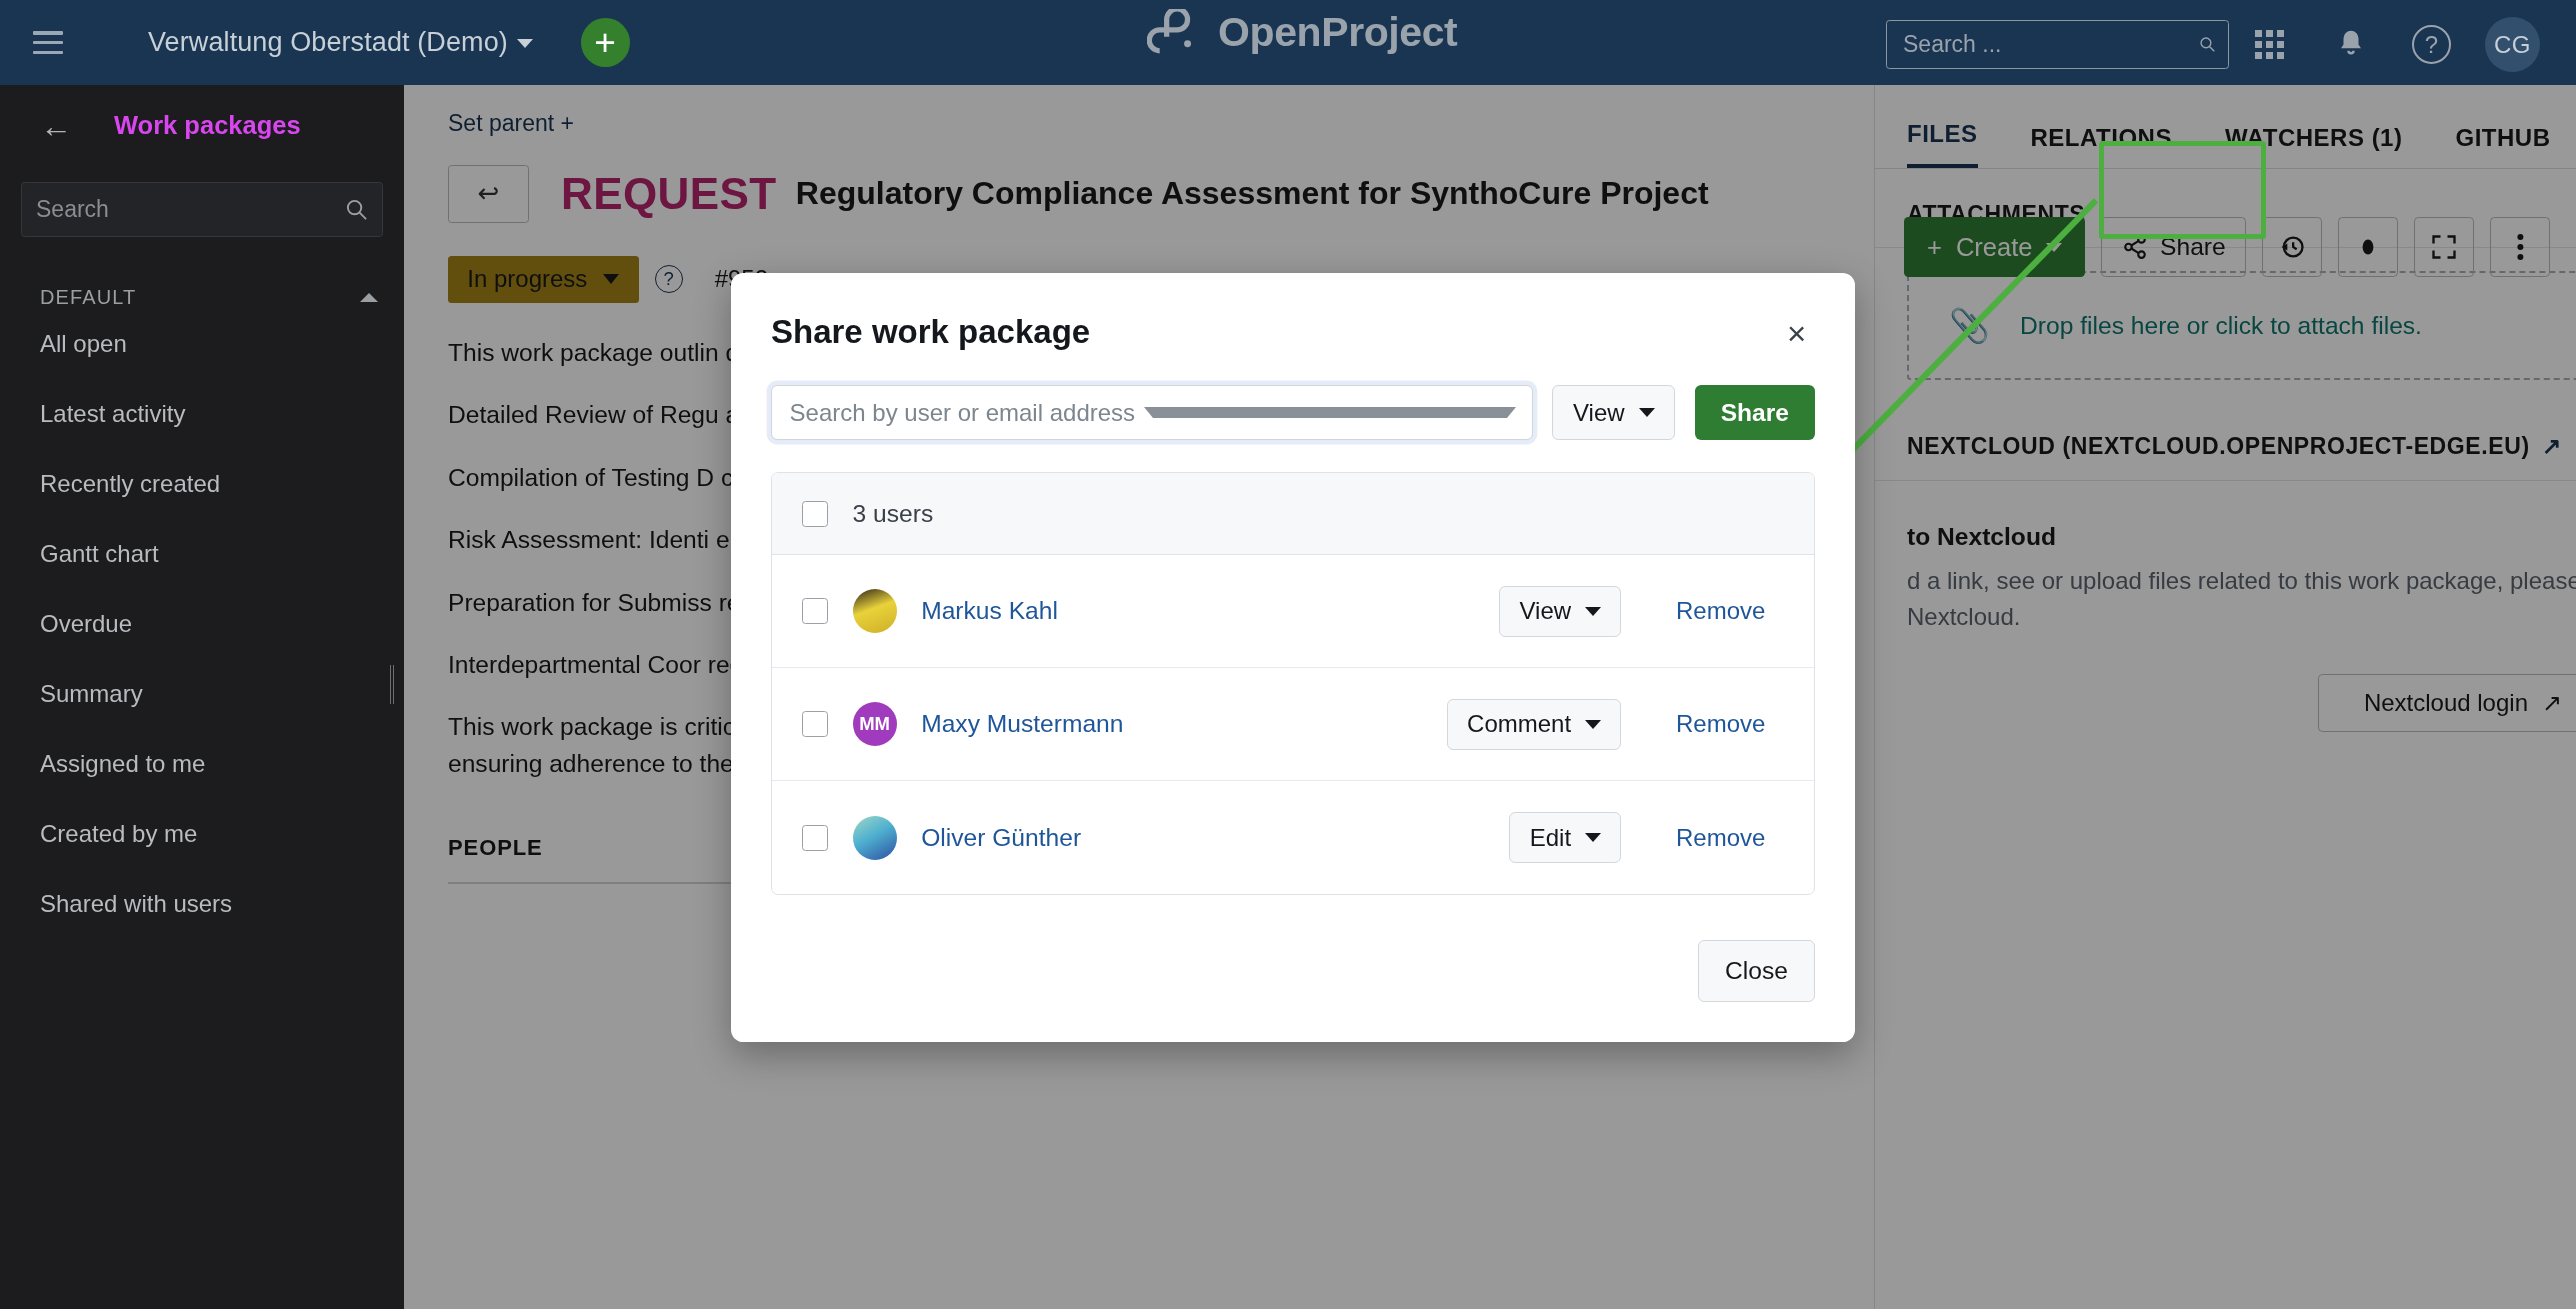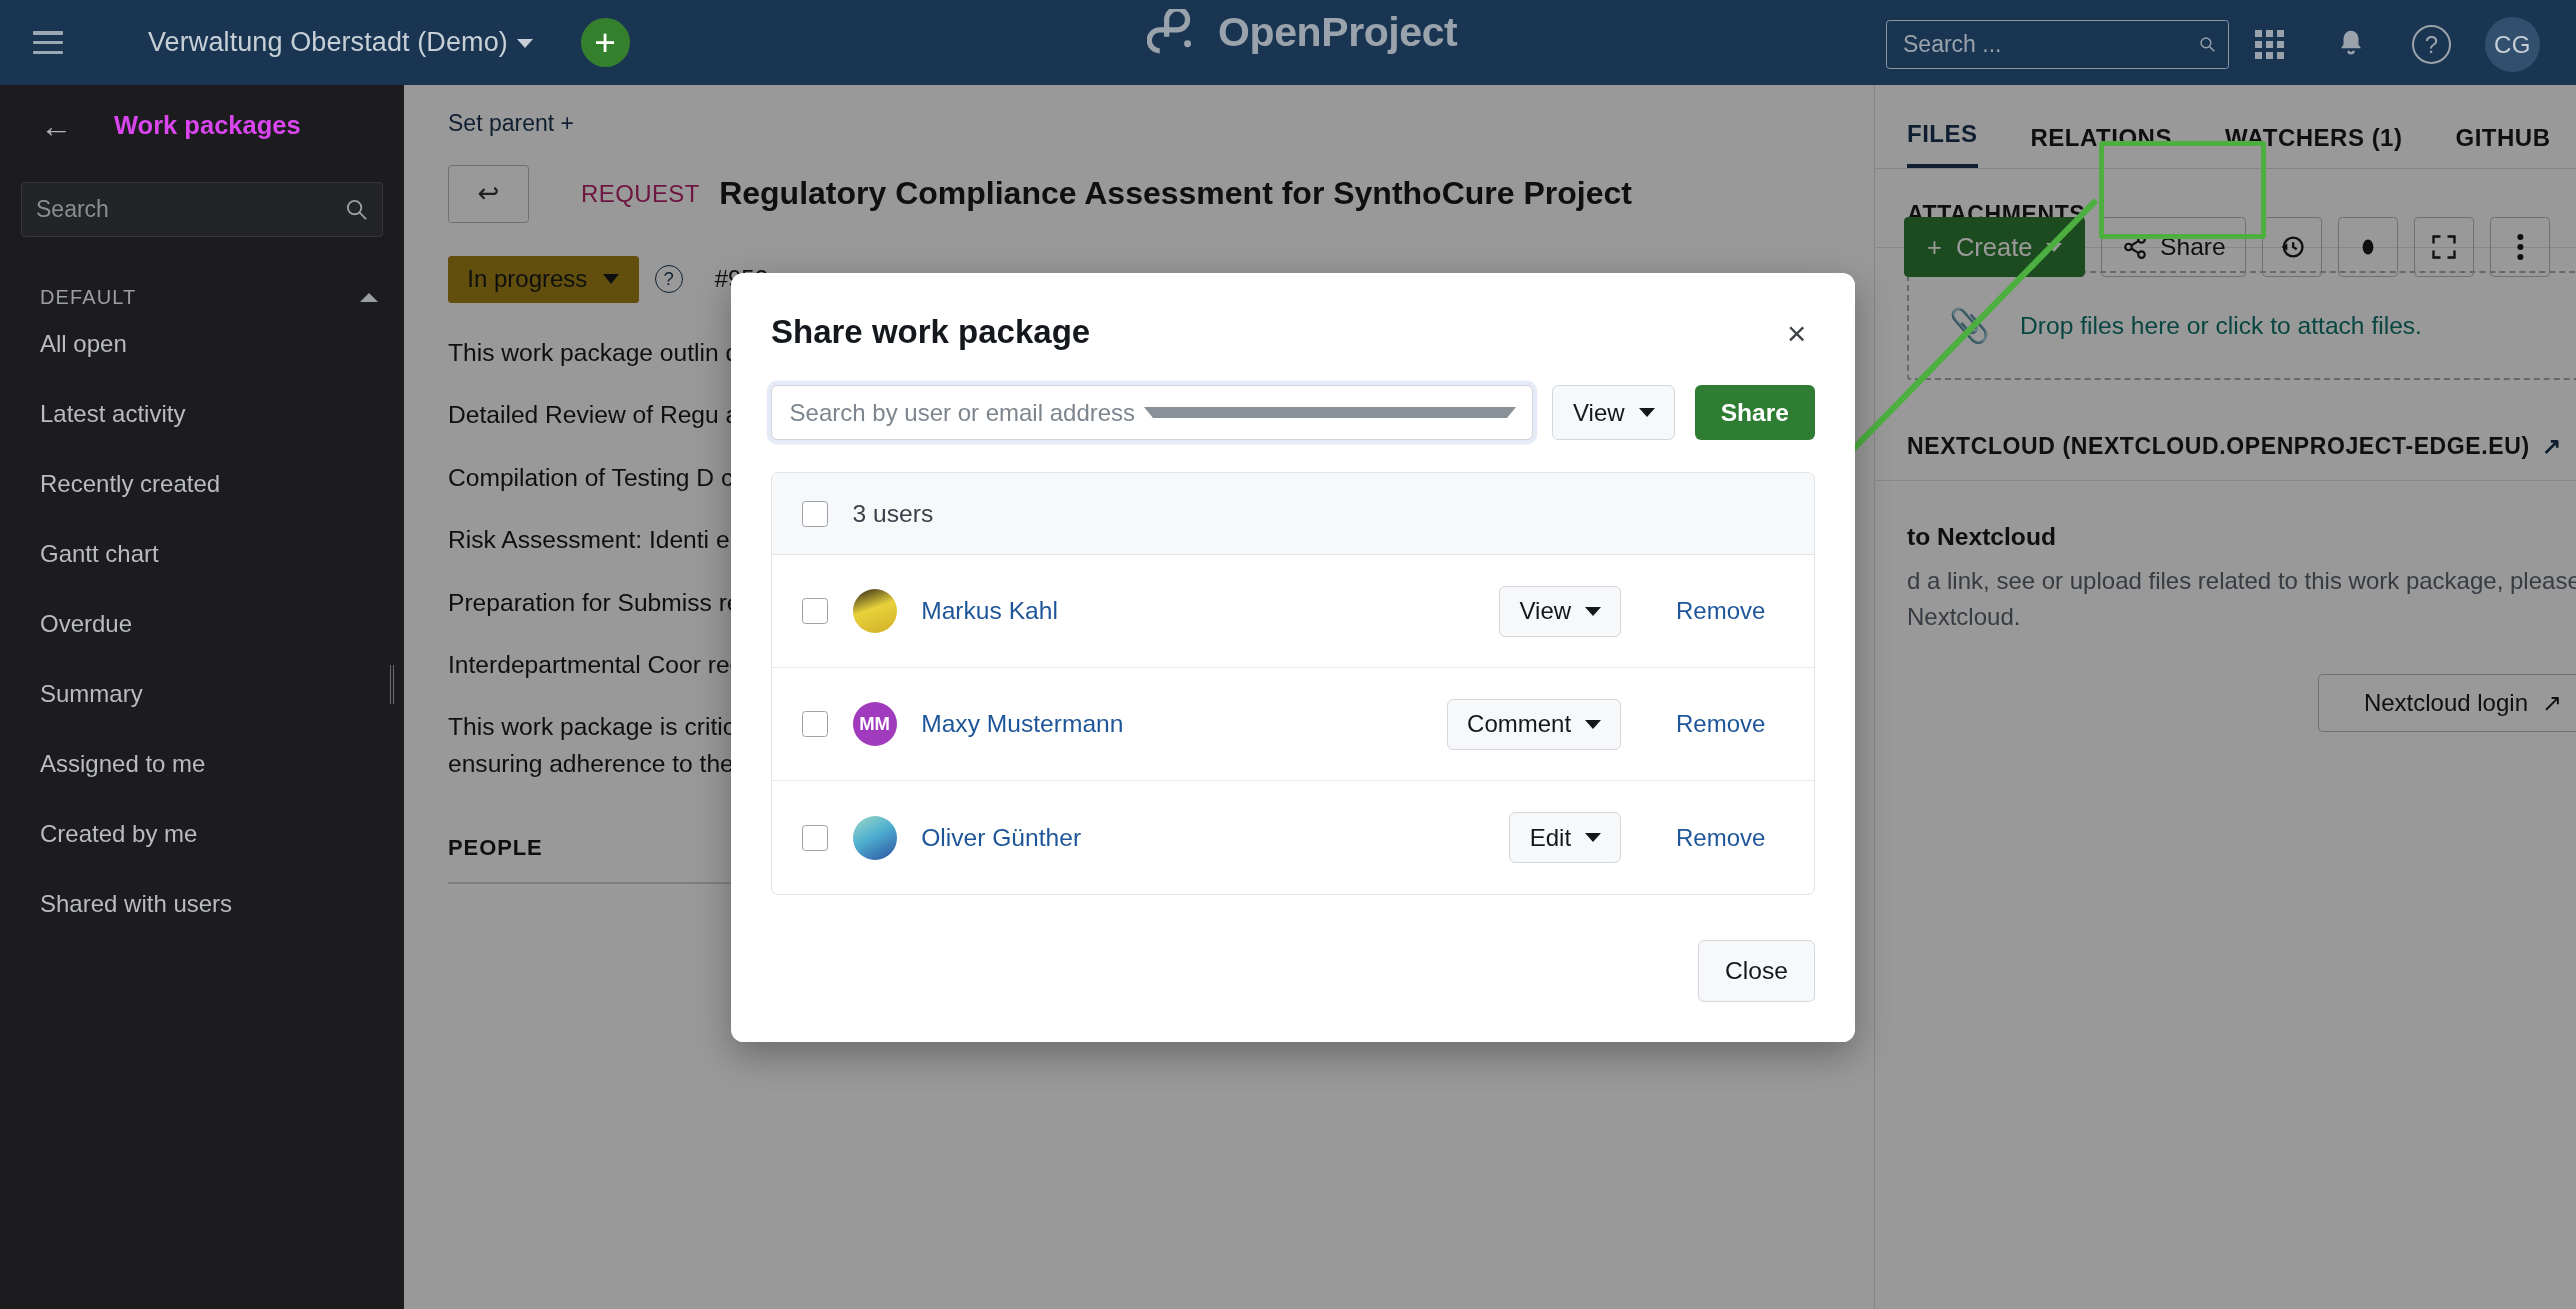--- a/index.html
+++ b/index.html
@@ -63,21 +63,21 @@
   .sb-resizer { position:absolute; left:390px; top:580px; width:4.4px; height:39px;
     border-left:1.8px solid #6b6e72; border-right:1.8px solid #6b6e72; }
 
   
   .content { position:absolute; top:85px; left:404px; width:2172px; height:1225px; background:#fff; }
   .wp-head { padding: 24.6px 0 0 44px; }
   .setparent { color:#1a3552; font-size:23px; cursor:pointer; }
   .wp-titlerow { display:flex; align-items:center; margin-top:28px; }
   .backbtn { width:81px;height:58px;border:0.9px solid #b8bcc0;border-radius:3.5px;
     display:flex;align-items:center;justify-content:center;color:#333;font-size:26px;}
-  .wp-type { color:#b8256f; font-size:24px; font-weight:400; margin-left:52px; letter-spacing:0.4px;}
+  .wp-type { color:#b8256f; font-size:44px; font-weight:700; margin-left:32px; letter-spacing:0.4px;}
   .wp-subject { color:#1a1a1a; font-size:32px; font-weight:700; margin-left:19.3px; }
   .statusrow { display:flex; align-items:center; margin-top:33px; padding-left:44px; }
   .status-badge { background:#a38417; color:#1a1a1a; font-size:24px; padding:9.7px 19.3px;
     border-radius:3.5px; display:flex;align-items:center;gap:16px;}
   .status-caret{width:0;height:0;border-left:8.8px solid transparent;border-right:8.8px solid transparent;border-top:10.6px solid #1a1a1a;}
   .status-help{margin-left:16px;width:28px;height:28px;border:1.8px solid #1a3552;border-radius:50%;
     color:#1a3552;font-size:18.5px;display:flex;align-items:center;justify-content:center;}
   .wp-id{margin-left:32px;color:#1a1a1a;font-size:24px;}
 
   .wp-body { padding: 32px 0 0 44px; width: 1143px; }

